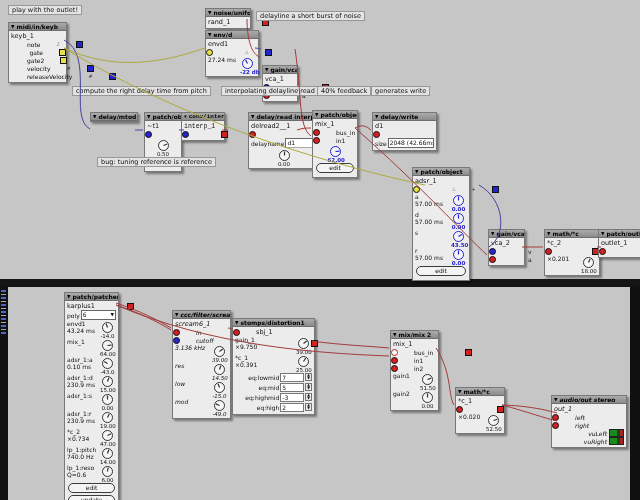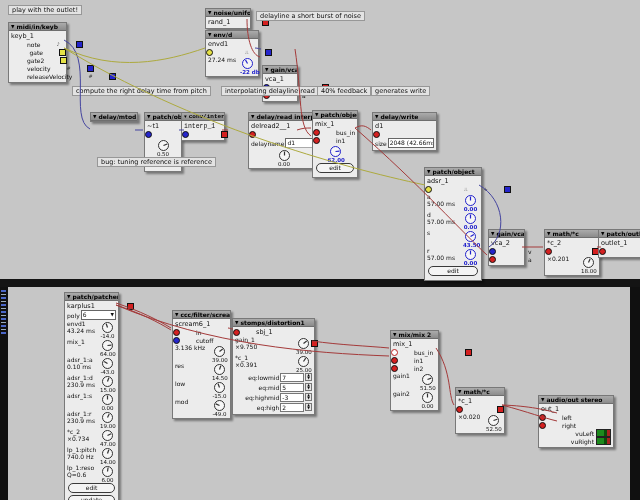--- a/index.html
+++ b/index.html
@@ -309,21 +309,21 @@
           <span class="spacer"></span>
         </div>
         <div class="frow">
           <span class="lbl">size</span>
           <span class="selbox">
             <span>2048 (42.66ms)</span>
           </span>
         </div>
       </div>
     </div>
-    <div class="node" style="left: 424px; top: 167px; width: 56px;">
+    <div class="node" style="left: 412px; top: 167px; width: 56px;">
       <div class="nhead">
         <span class="tri">▼</span>
         <span>patch/object</span>
       </div>
       <div class="nbody">
         <div class="prow">
           <span class="nname">adsr_1</span>
           <span class="spacer"></span>
         </div>
         <div class="prow">
@@ -585,21 +585,21 @@
               <circle cx="6.5" cy="6.5" r="5" fill="#f6f6f6" stroke="#333" stroke-width="1"></circle>
               <line x1="6.5" y1="6.5" x2="7.1" y2="2.5" stroke="#333" stroke-width="1.2"></line>
             </svg>
             <div class="dval">6.00</div>
           </div>
         </div>
         <div class="btn">edit</div>
         <div class="btn">update</div>
       </div>
     </div>
-    <div class="node" style="left: 172px; top: 310px; width: 57px;">
+    <div class="node" style="left: 172px; top: 310px; width: 57px; font-style: italic;">
       <div class="nhead">
         <span class="tri">▼</span>
         <span>ccc/filter/scream6</span>
       </div>
       <div class="nbody">
         <div class="prow">
           <span class="nname">scream6_1</span>
           <span class="spacer"></span>
         </div>
         <div class="prow">
@@ -801,21 +801,21 @@
           <div class="dial">
             <svg width="13" height="13">
               <circle cx="6.5" cy="6.5" r="5" fill="#f6f6f6" stroke="#333" stroke-width="1"></circle>
               <line x1="6.5" y1="6.5" x2="10.3" y2="5.2" stroke="#333" stroke-width="1.2"></line>
             </svg>
             <div class="dval">52.50</div>
           </div>
         </div>
       </div>
     </div>
-    <div class="node" style="left: 538px; top: 395px; width: 74px;">
+    <div class="node" style="left: 551px; top: 395px; width: 74px; font-style: italic;">
       <div class="nhead">
         <span class="tri">▼</span>
         <span>audio/out stereo</span>
       </div>
       <div class="nbody">
         <div class="prow">
           <span class="nname">out_1</span>
           <span class="spacer"></span>
         </div>
         <div class="prow">

